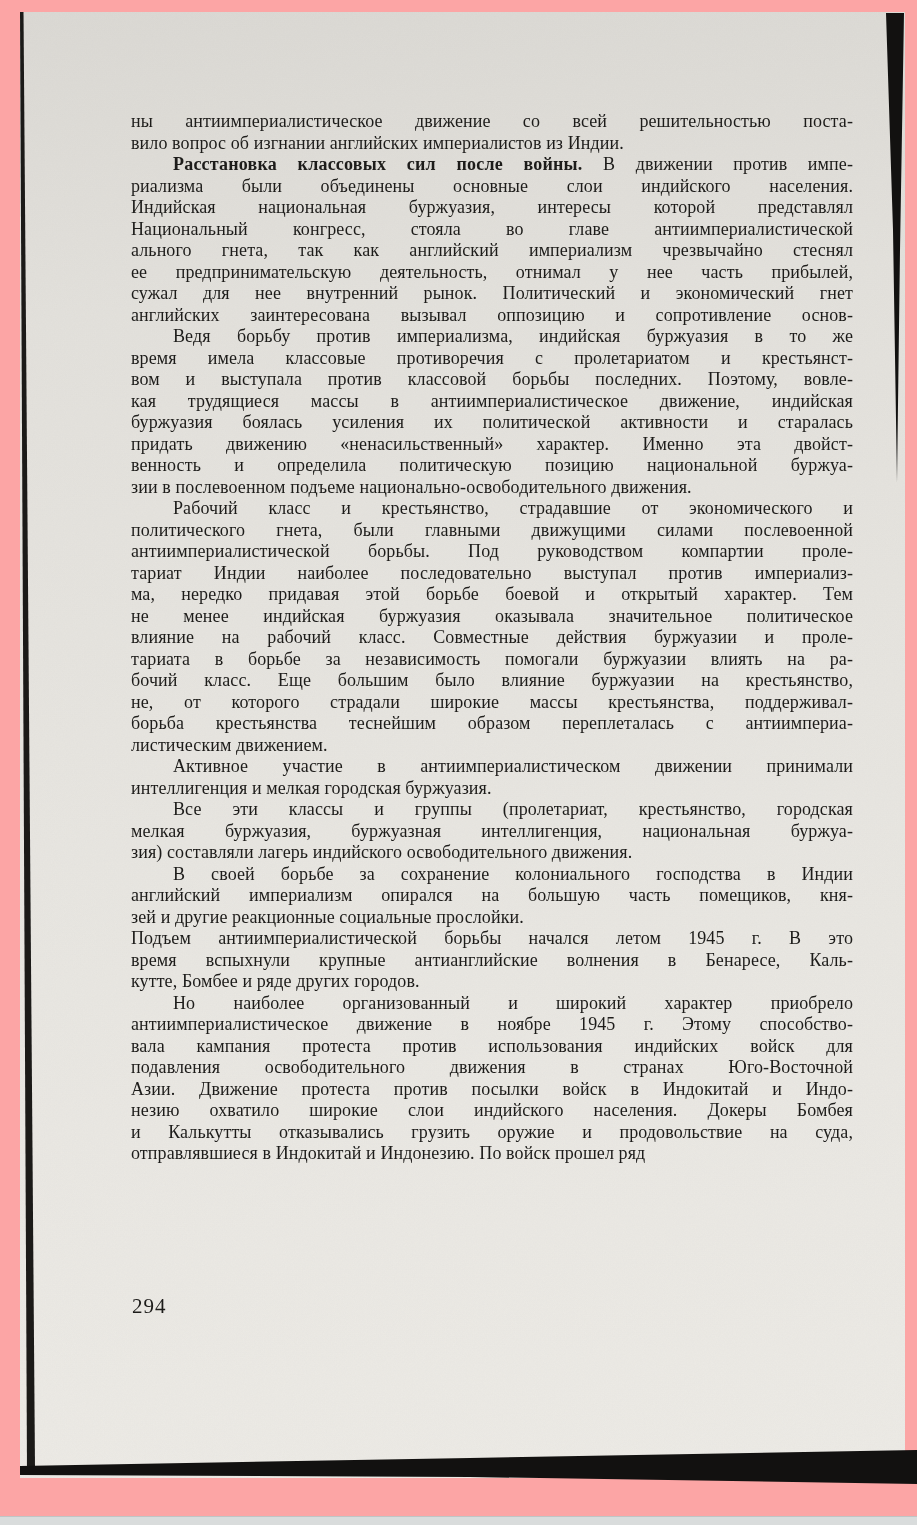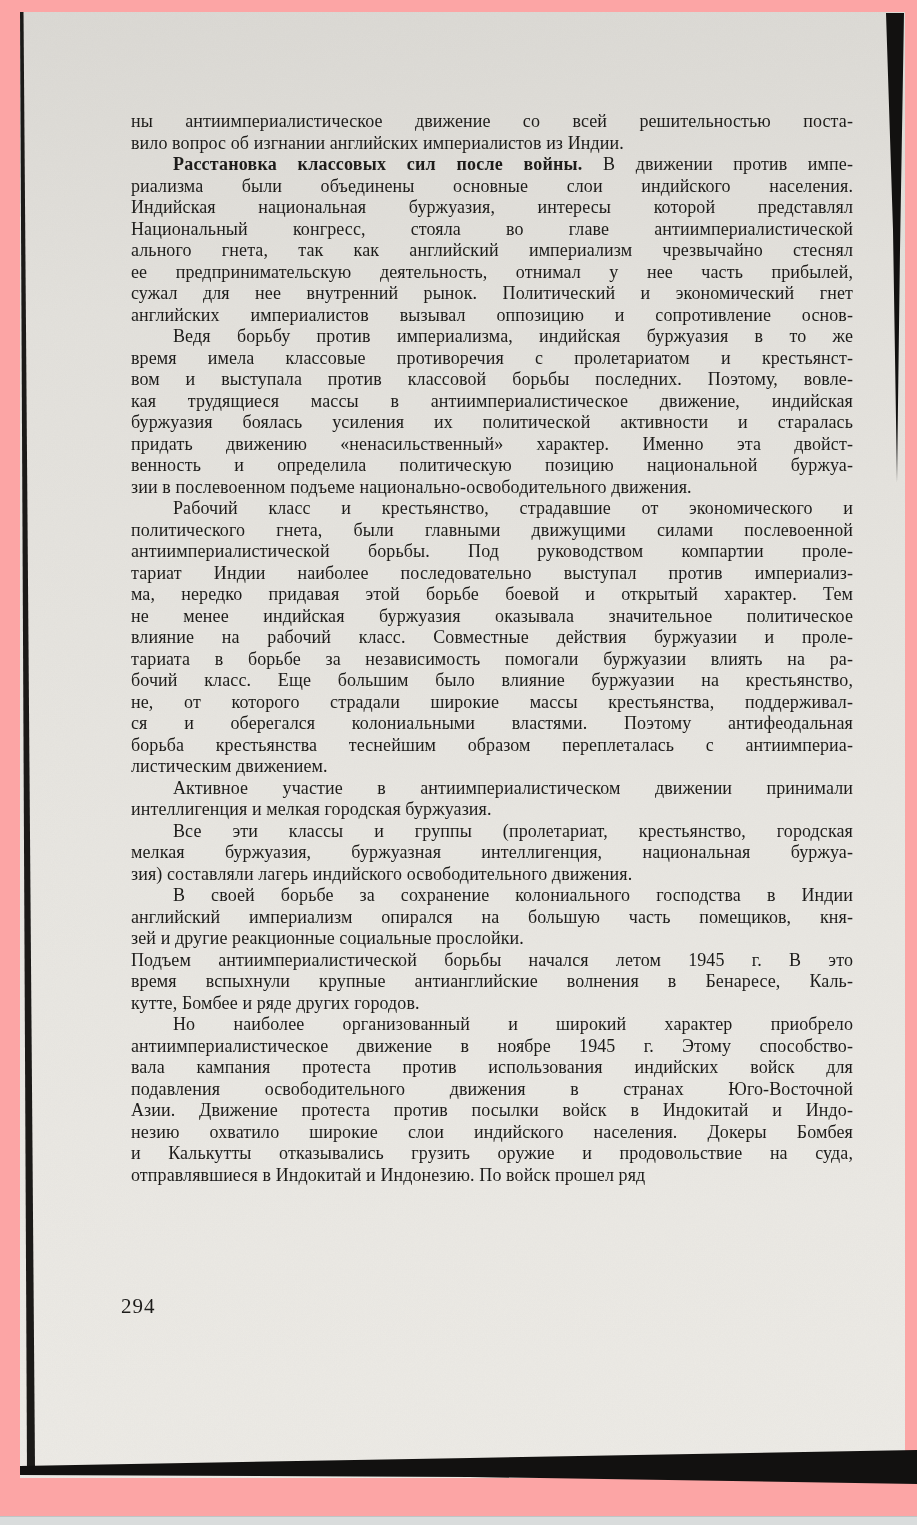--- a/index.html
+++ b/index.html
@@ -71,21 +71,21 @@
     text-align-last: justify;
     white-space: normal;
     height: 21.5px;
     overflow: visible;
   }
   .ln-last { text-align-last: left; }
   .ln-indent { text-indent: 42px; }
   .ln b { font-weight: bold; letter-spacing: 0.2px; }
   .page-number {
     position: absolute;
-    left: 121px;
+    left: 132px;
     top: 1294px;
     font-size: 21px;
     color: var(--ink, #1d1c1a);
     letter-spacing: 1px;
   }
 </style>
 </head>
 <body>
 
 <div id="stage">
@@ -111,40 +111,39 @@
   <div class="text-block" id="text-block">
       <div class="ln"><span>ны антиимпериалистическое движение со всей решительностью поста-</span></div>
       <div class="ln ln-last"><span>вило вопрос об изгнании английских империалистов из Индии.</span></div>
       <div class="ln ln-indent"><b>Расстановка классовых сил после войны.</b><span> В движении против импе-</span></div>
       <div class="ln"><span>риализма были объединены основные слои индийского населения.</span></div>
       <div class="ln"><span>Индийская национальная буржуазия, интересы которой представлял</span></div>
       <div class="ln"><span>Национальный конгресс, стояла во главе антиимпериалистической</span></div>
       <div class="ln"><span>ального гнета, так как английский империализм чрезвычайно стеснял</span></div>
       <div class="ln"><span>ее предпринимательскую деятельность, отнимал у нее часть прибылей,</span></div>
       <div class="ln"><span>сужал для нее внутренний рынок. Политический и экономический гнет</span></div>
-      <div class="ln"><span>английских империалистов вызывал оппозицию и сопротивление основ-</span></div>
+      <div class="ln"><span>английских заинтересована вызывал оппозицию и сопротивление основ-</span></div>
       <div class="ln ln-indent"><span>Ведя борьбу против империализма, индийская буржуазия в то же</span></div>
       <div class="ln"><span>время имела классовые противоречия с пролетариатом и крестьянст-</span></div>
       <div class="ln"><span>вом и выступала против классовой борьбы последних. Поэтому, вовле-</span></div>
       <div class="ln"><span>кая трудящиеся массы в антиимпериалистическое движение, индийская</span></div>
       <div class="ln"><span>буржуазия боялась усиления их политической активности и старалась</span></div>
       <div class="ln"><span>придать движению «ненасильственный» характер. Именно эта двойст-</span></div>
       <div class="ln"><span>венность и определила политическую позицию национальной буржуа-</span></div>
       <div class="ln ln-last"><span>зии в послевоенном подъеме национально-освободительного движения.</span></div>
       <div class="ln ln-indent"><span>Рабочий класс и крестьянство, страдавшие от экономического и</span></div>
       <div class="ln"><span>политического гнета, были главными движущими силами послевоенной</span></div>
       <div class="ln"><span>антиимпериалистической борьбы. Под руководством компартии проле-</span></div>
       <div class="ln"><span>тариат Индии наиболее последовательно выступал против империализ-</span></div>
       <div class="ln"><span>ма, нередко придавая этой борьбе боевой и открытый характер. Тем</span></div>
       <div class="ln"><span>не менее индийская буржуазия оказывала значительное политическое</span></div>
       <div class="ln"><span>влияние на рабочий класс. Совместные действия буржуазии и проле-</span></div>
       <div class="ln"><span>тариата в борьбе за независимость помогали буржуазии влиять на ра-</span></div>
       <div class="ln"><span>бочий класс. Еще большим было влияние буржуазии на крестьянство,</span></div>
       <div class="ln"><span>не, от которого страдали широкие массы крестьянства, поддерживал-</span></div>
-      <div class="ln"><span>ся и оберегался колониальными властями. Поэтому антифеодальная</span></div>
       <div class="ln"><span>борьба крестьянства теснейшим образом переплеталась с антиимпериа-</span></div>
       <div class="ln ln-last"><span>листическим движением.</span></div>
       <div class="ln ln-indent"><span>Активное участие в антиимпериалистическом движении принимали</span></div>
       <div class="ln ln-last"><span>интеллигенция и мелкая городская буржуазия.</span></div>
       <div class="ln ln-indent"><span>Все эти классы и группы (пролетариат, крестьянство, городская</span></div>
       <div class="ln"><span>мелкая буржуазия, буржуазная интеллигенция, национальная буржуа-</span></div>
       <div class="ln ln-last"><span>зия) составляли лагерь индийского освободительного движения.</span></div>
       <div class="ln ln-indent"><span>В своей борьбе за сохранение колониального господства в Индии</span></div>
       <div class="ln"><span>английский империализм опирался на большую часть помещиков, кня-</span></div>
       <div class="ln ln-last"><span>зей и другие реакционные социальные прослойки.</span></div>

